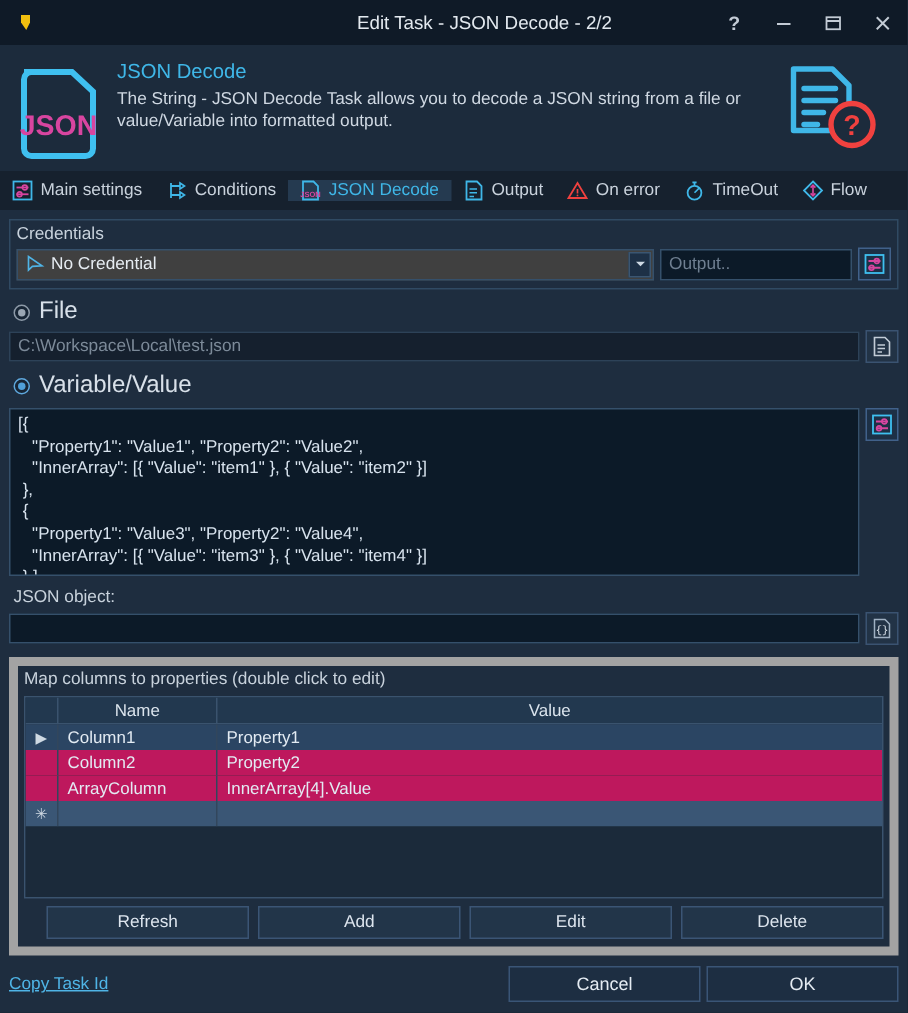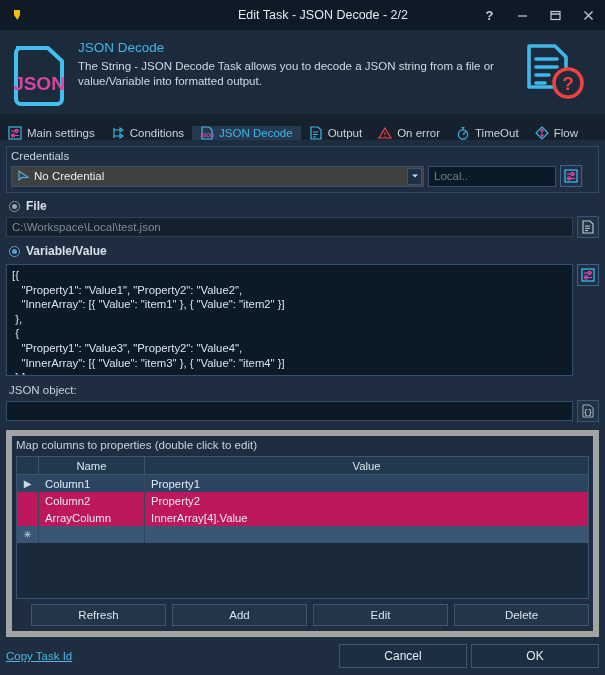--- a/index.html
+++ b/index.html
@@ -32,30 +32,30 @@
   
   .header { flex:0 0 84px; background:#1c2b3c; display:flex; align-items:flex-start;
             padding: 6px 10px 0 10px; position:relative; }
   .hdr-icon { width:62px; flex:0 0 62px; padding-top:4px; }
   .hdr-text { flex:1; padding-left:6px; padding-top:4px; }
   .hdr-title { color:#3fb7e8; font-size:13.5px; margin-bottom:4px; }
   .hdr-desc { color:#cfd8e2; font-size:11.5px; line-height:15px; max-width:420px; }
   .hdr-right { width:78px; flex:0 0 78px; padding-top:4px; }
 
   
-  .tabbar { flex:0 0 26px; background:#16212e; display:flex; align-items:flex-end; }
+  .tabbar { flex:0 0 26px; background:#16212e; display:flex; align-items:center; }
   .tab { display:flex; align-items:center; gap:5px; padding:0 8px; cursor:default;
          color:#c9d2dc; font-size:11.5px; }
   .tab.active { background:#253a50; color:#3fb7e8; }
   .tab .ticon { display:flex; align-items:center; }
 
   
   .body { flex:1; padding:4px 4px 0 4px; display:flex; flex-direction:column; }
   .cred-group {
-    border:1px solid #304a63; margin:2px 2px 0 2px; padding:3px 16px 5px 4px;
+    border:1px solid #304a63; margin:2px 2px 0 2px; padding:3px 4px 5px 4px;
     position:relative;
   }
   .group-label { font-size:11.5px; color:#c8d2dc; margin-bottom:3px; }
   .cred-row { display:flex; align-items:center; gap:4px; }
   .combo {
     flex:1; height:21px; background:#404040; border:1px solid #35506b;
     display:flex; align-items:center; position:relative;
   }
   .combo .cursor-ico { width:22px; display:flex; align-items:center; justify-content:center; }
   .combo .ctext { font-size:11.5px; color:#e6ecf2; }
@@ -73,21 +73,21 @@
     display:flex; align-items:center; justify-content:center;
   }
   .icon-btn.plain { background:#223346; border:1px solid #3a5371; }
 
   .radio-row { display:flex; align-items:center; gap:6px; margin:6px 0 3px 5px; }
   .radio { width:11px; height:11px; border-radius:50%; border:1px solid #8d9aa8;
            background:#172535; display:flex; align-items:center; justify-content:center; }
   .radio i { width:5px; height:5px; border-radius:50%; background:#9aa6b3; display:block; }
   .radio.on { border-color:#5fa8dd; }
   .radio.on i { background:#4f9fd8; }
-  .radio-label { font-size:12px; color:#d8e0e9;font-weight:bold; }
+  .radio-label { font-size:16px; color:#d8e0e9; }
 
   .file-row { display:flex; align-items:center; gap:4px; margin:0 2px; }
   .file-input {
     flex:1; height:20px; background:#15202e; border:1px solid #2d4258;
     display:flex; align-items:center; padding-left:5px;
   }
   .file-input span { font-size:11.5px; color:#7c8a99; }
 
   .json-row { display:flex; gap:4px; margin:3px 2px 0 2px; align-items:flex-start; }
   .json-area {
@@ -286,21 +286,21 @@
               </svg>
           </span>
           <span class="ctext">No Credential</span>
           <span class="arrow">
             <svg width="8" height="6" viewBox="0 0 8 6">
                 <path d="M1 1.5 L4 4.5 L7 1.5 Z" fill="#cfd9e3"></path>
               </svg>
           </span>
         </div>
         <div class="filter-box">
-          <span>Local..</span>
+          <span>Output..</span>
         </div>
         <div class="icon-btn">
           <svg width="14" height="14" viewBox="0 0 14 14">
               <rect x="1" y="1" width="12" height="12" fill="none" stroke="#3fc0f0" stroke-width="1.2"></rect>
               <line x1="3" y1="5" x2="11" y2="5" stroke="#d845a0" stroke-width="1.2"></line>
               <circle cx="8.5" cy="5" r="1.6" fill="none" stroke="#d845a0" stroke-width="1.1"></circle>
               <line x1="3" y1="9.5" x2="11" y2="9.5" stroke="#d845a0" stroke-width="1.2"></line>
               <circle cx="5" cy="9.5" r="1.6" fill="none" stroke="#d845a0" stroke-width="1.1"></circle>
             </svg>
         </div>

